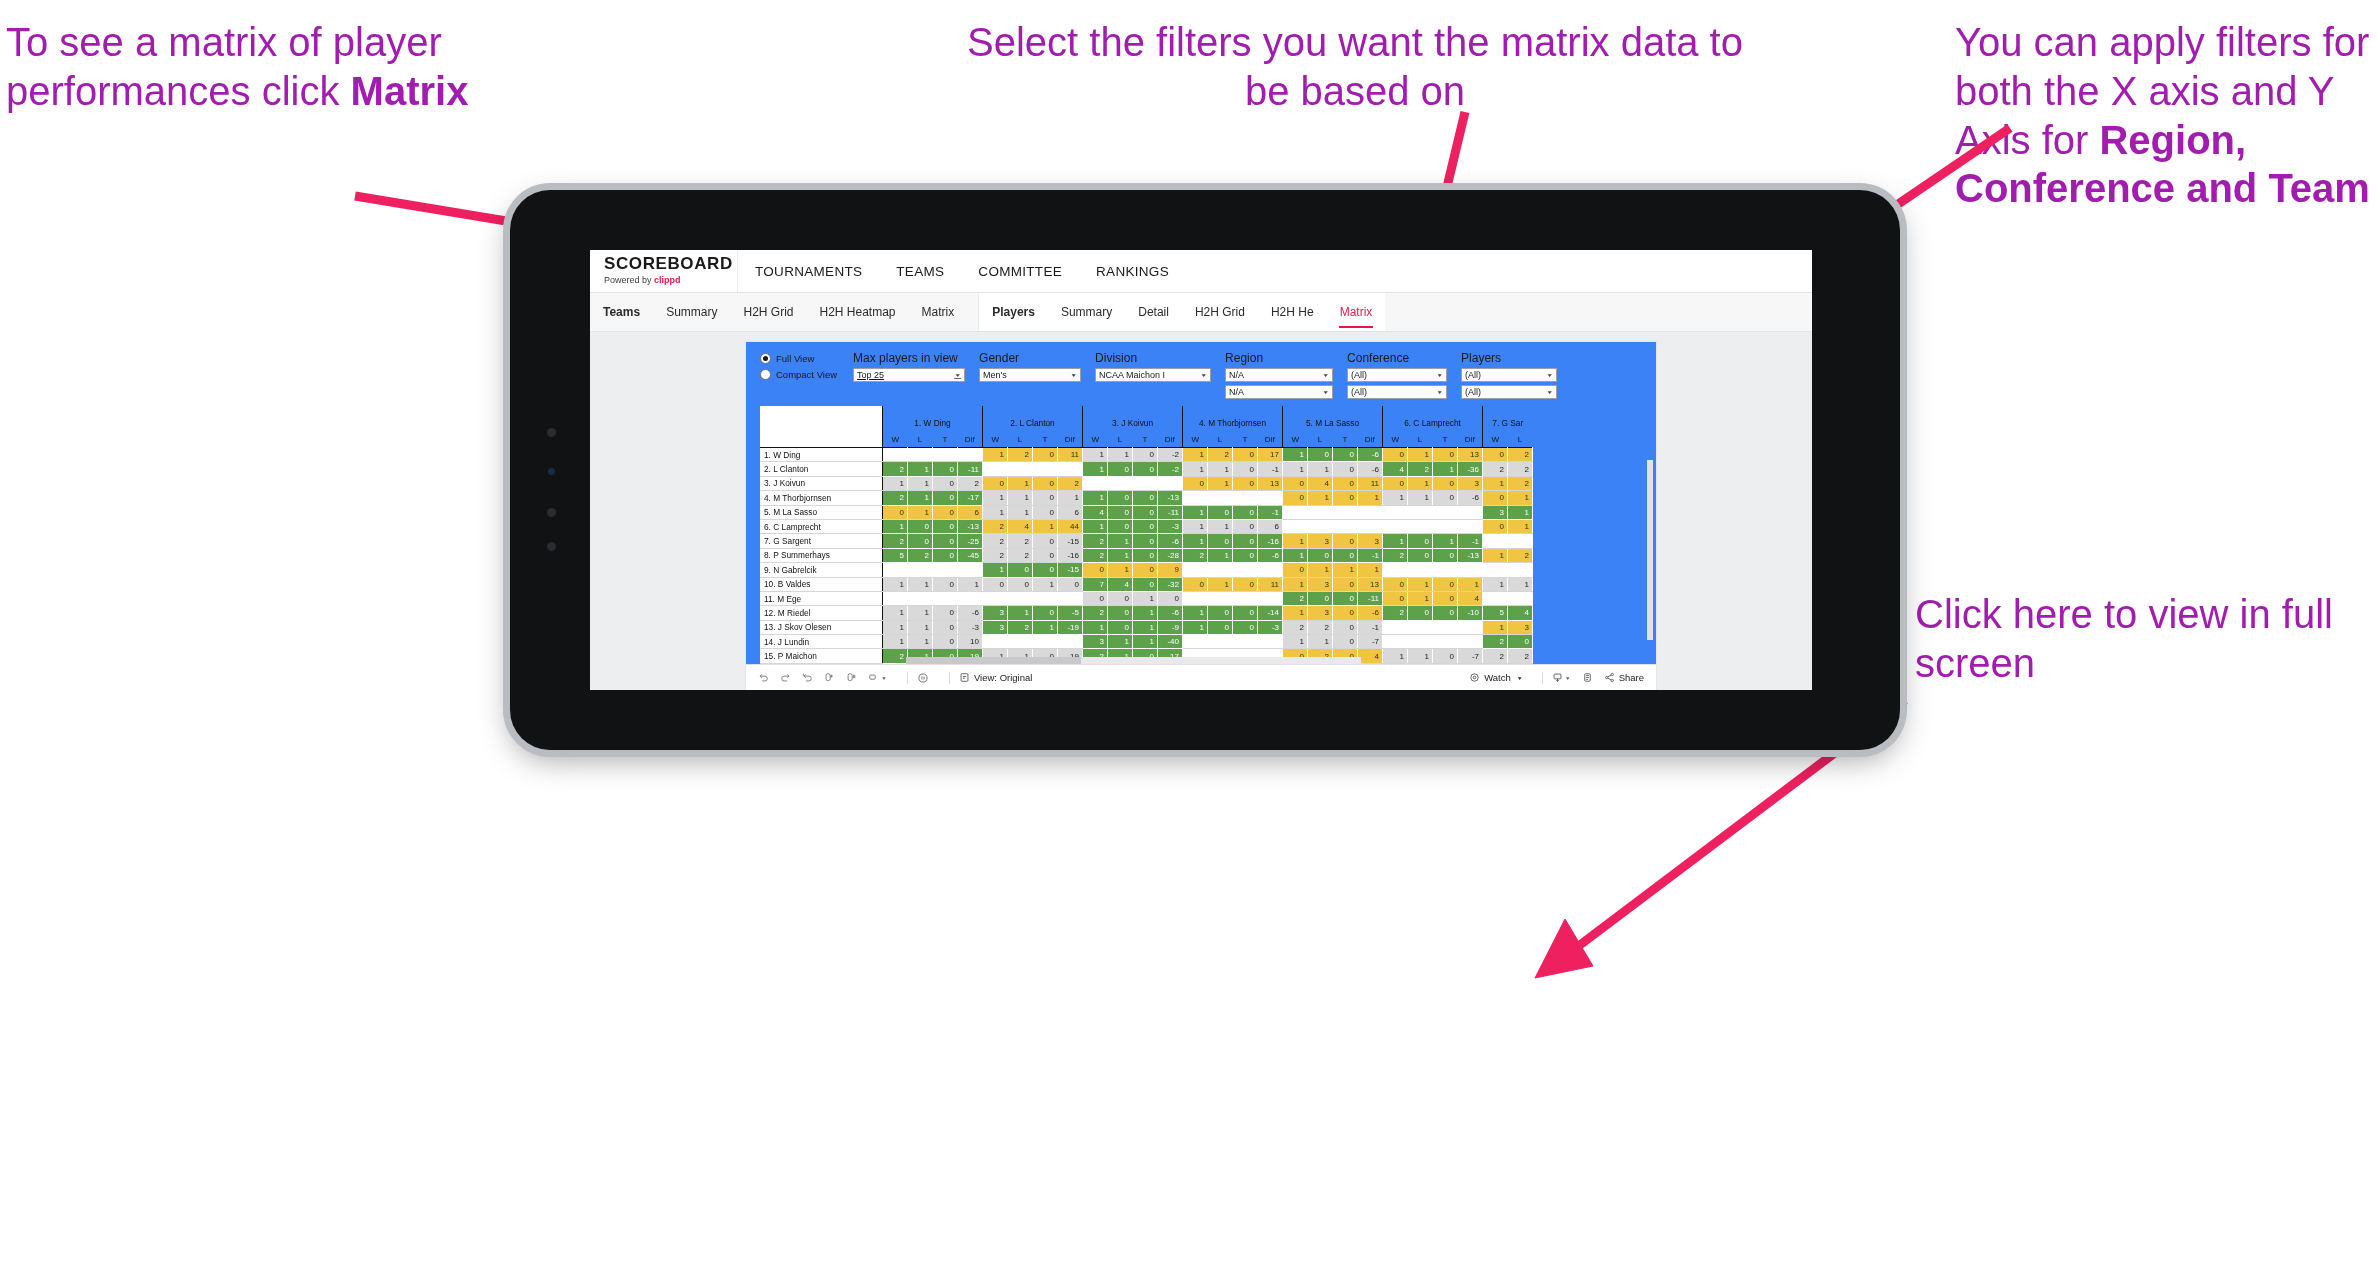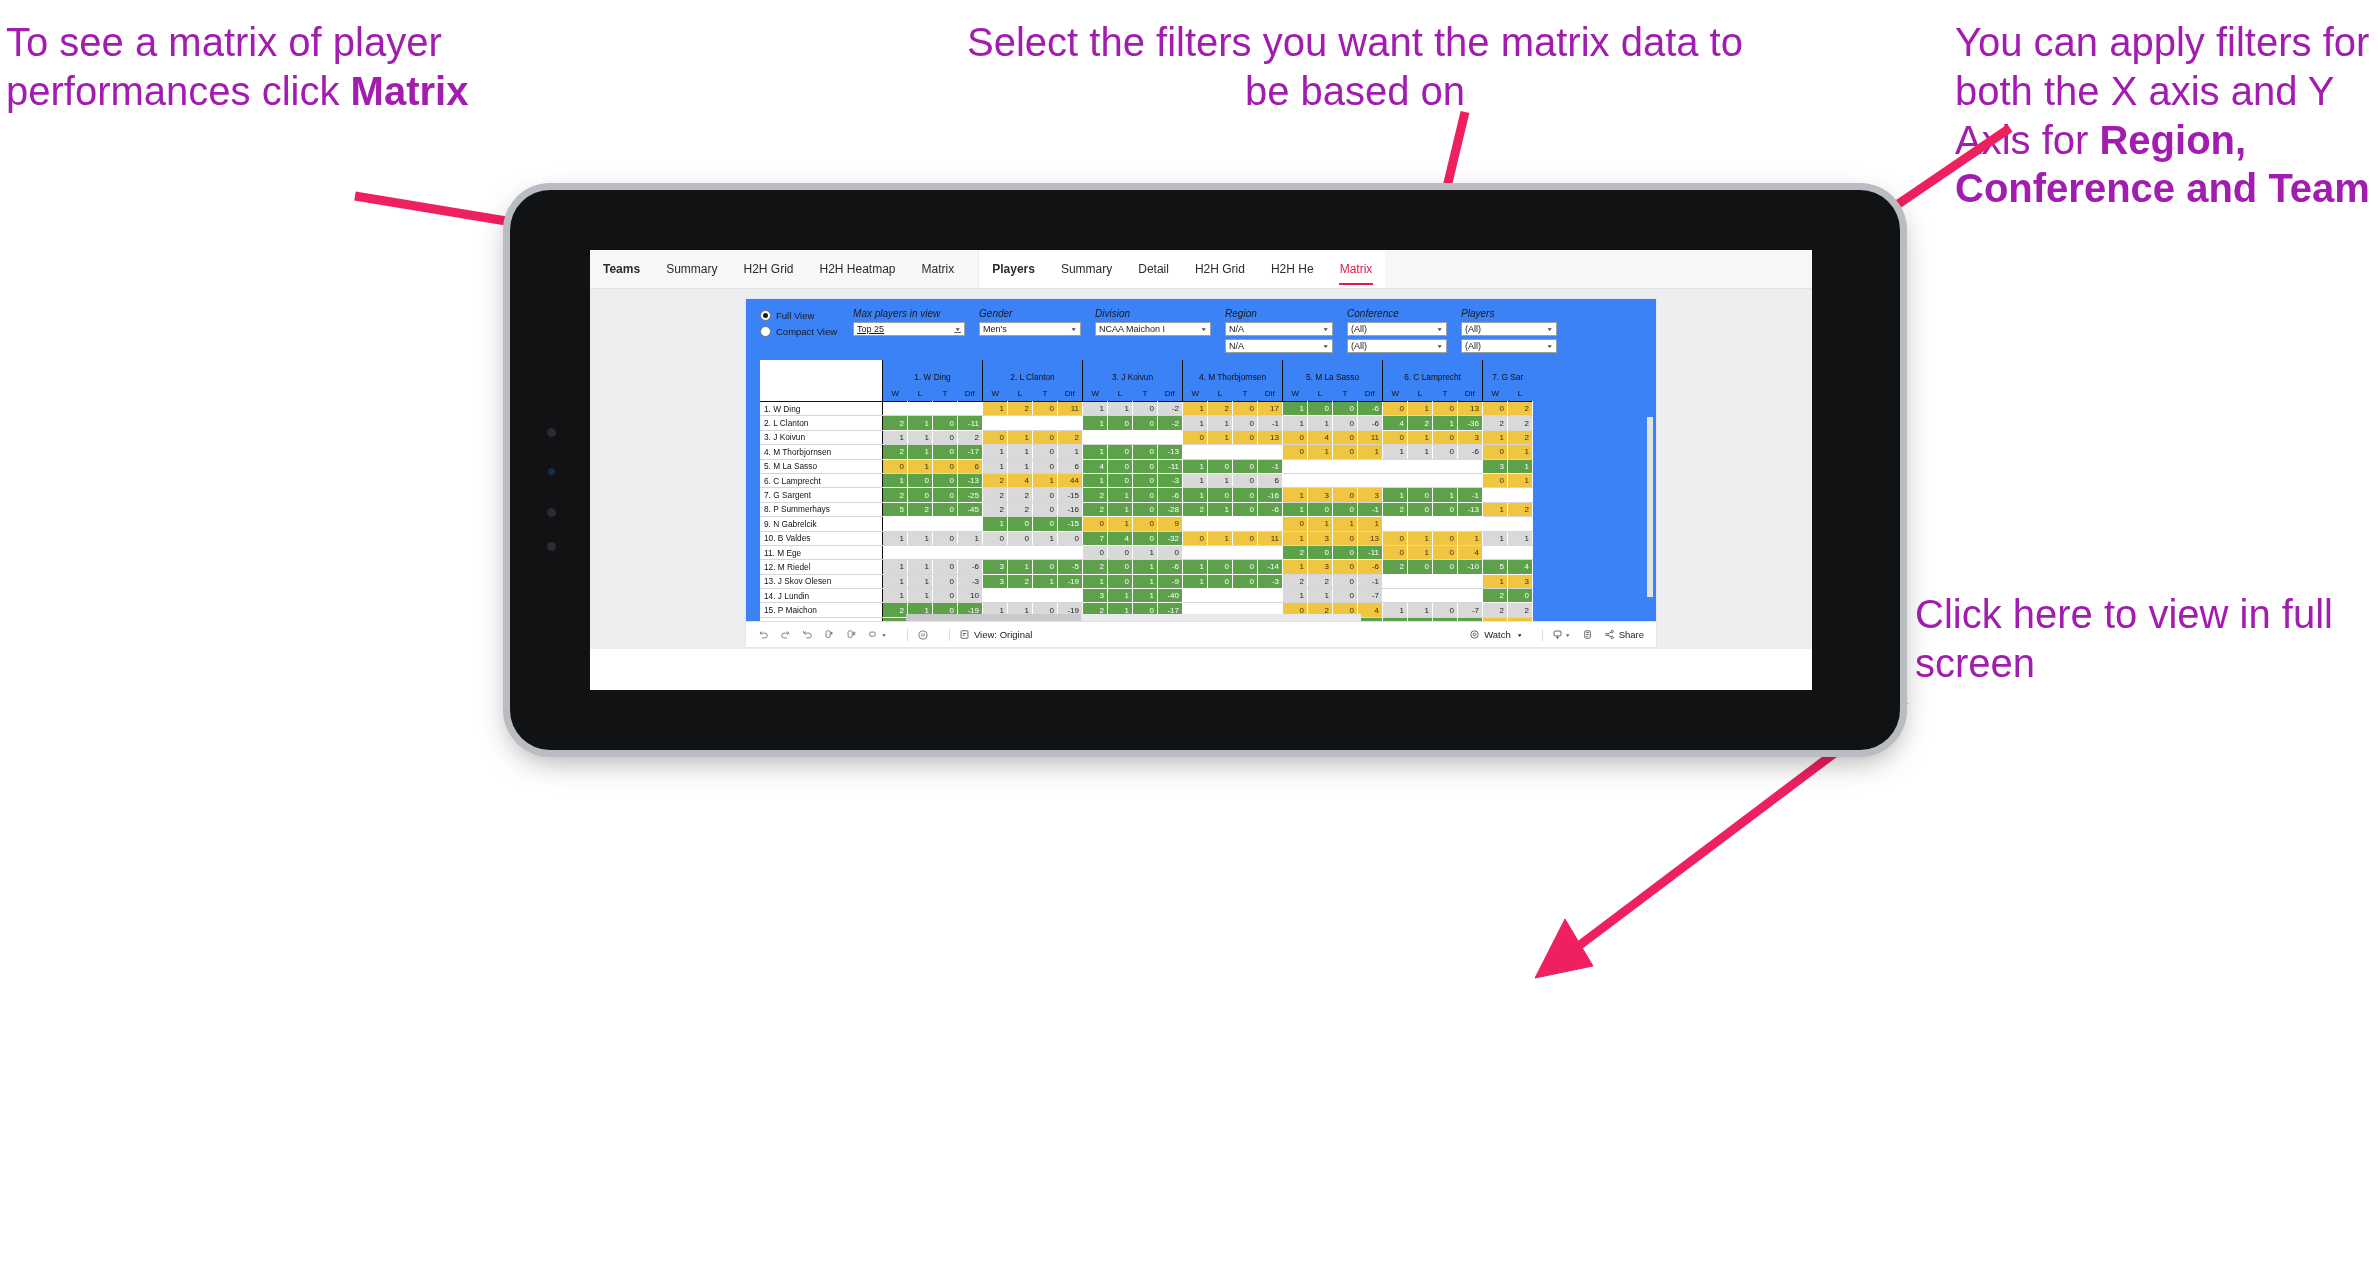--- a/index.html
+++ b/index.html
@@ -66,21 +66,21 @@
   
   .app-body{background:#eceef0;height:360px;padding:10px 0 0 0;box-sizing:border-box;}
   .sheet{
     background:#3b82f6;margin:0 auto;width:910px;height:348px;position:relative;
     box-shadow:0 0 0 1px #e6e6e8;overflow:hidden;
   }
 
   
   .filters{display:flex;padding:9px 0 0 14px;gap:0;font-size:9.5px;color:#1a1a1a;}
   .fcol{margin-right:14px;}
-  .fcol .flab{font-size:10px;margin-bottom:3px;color:#1a1a1a;white-space:nowrap;font-style:italic;}
+  .fcol .flab{font-size:12px;margin-bottom:3px;color:#1a1a1a;white-space:nowrap;}
   .sel{
     border:1px solid #9aa0a6;background:#fff;height:14px;box-sizing:border-box;
     display:flex;align-items:center;justify-content:space-between;
     font-size:9px;padding:0 3px;color:#17181a;margin-bottom:3px;
   }
   .sel .cv{font-size:7px;color:#444;transform:scaleY(.7);}
   .w-top25{width:112px;text-decoration:underline;}
   .w-gender{width:102px;}
   .w-div{width:116px;}
   .w-reg{width:108px;}
@@ -168,20 +168,34 @@
 
 <div id="tablet">
   <div class="tab-outer"></div>
   <div class="cam" style="top:238px;"></div>
   <div class="btn-side" style="top:278px;background:#1a2b44;"></div>
   <div class="cam" style="top:318px;"></div>
   <div class="cam" style="top:352px;"></div>
 
   <div class="tab-screen">
 
+    <div class="app-head">
+      <div class="brand">
+        <div class="brand-name">SCOREBOARD</div>
+        <div class="brand-sub">
+          <span>Powered by </span><i>clippd</i>
+        </div>
+      </div>
+      <div class="topnav">
+        <a href="#">TOURNAMENTS</a>
+        <a href="#">TEAMS</a>
+        <a href="#">COMMITTEE</a>
+        <a href="#">RANKINGS</a>
+      </div>
+    </div>
 
     <div class="subbar">
       <div class="subgroup">
         <a href="#" class="lead">Teams</a>
         <a href="#">Summary</a>
         <a href="#">H2H Grid</a>
         <a href="#">H2H Heatmap</a>
         <a href="#">Matrix</a>
       </div>
       <div class="subgroup right">

